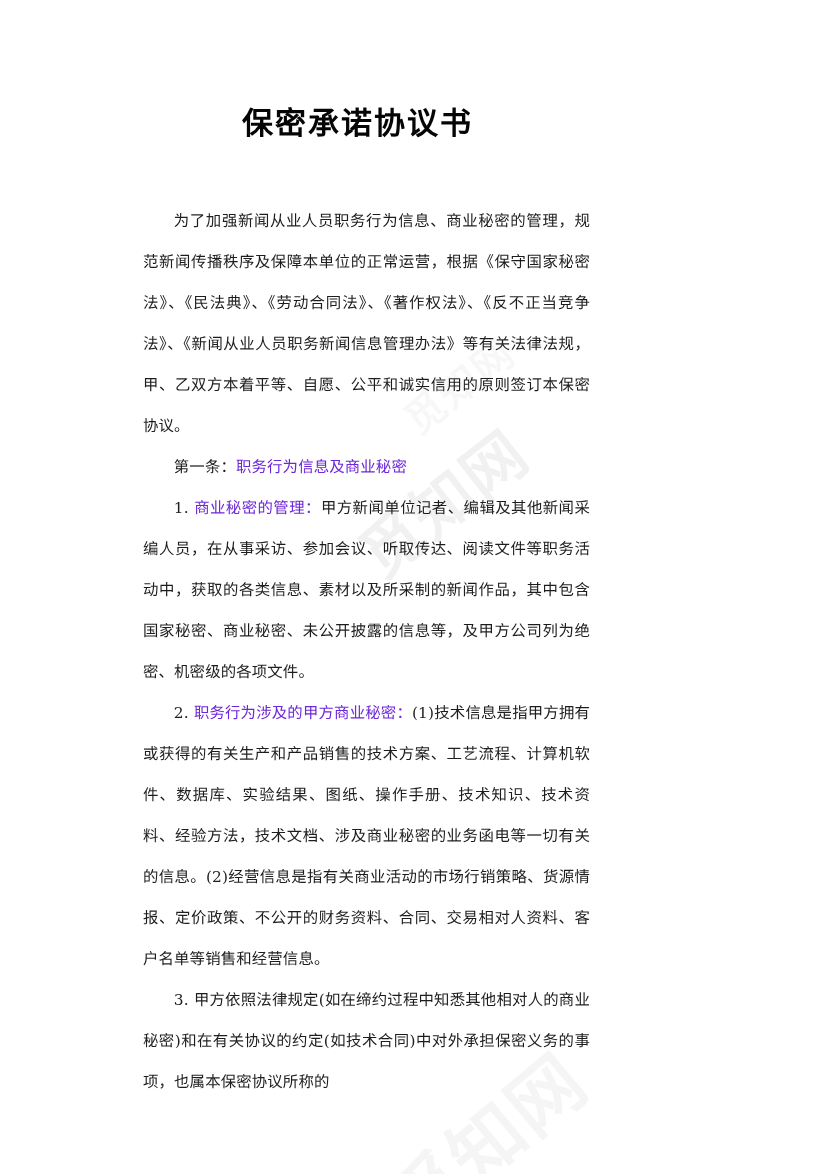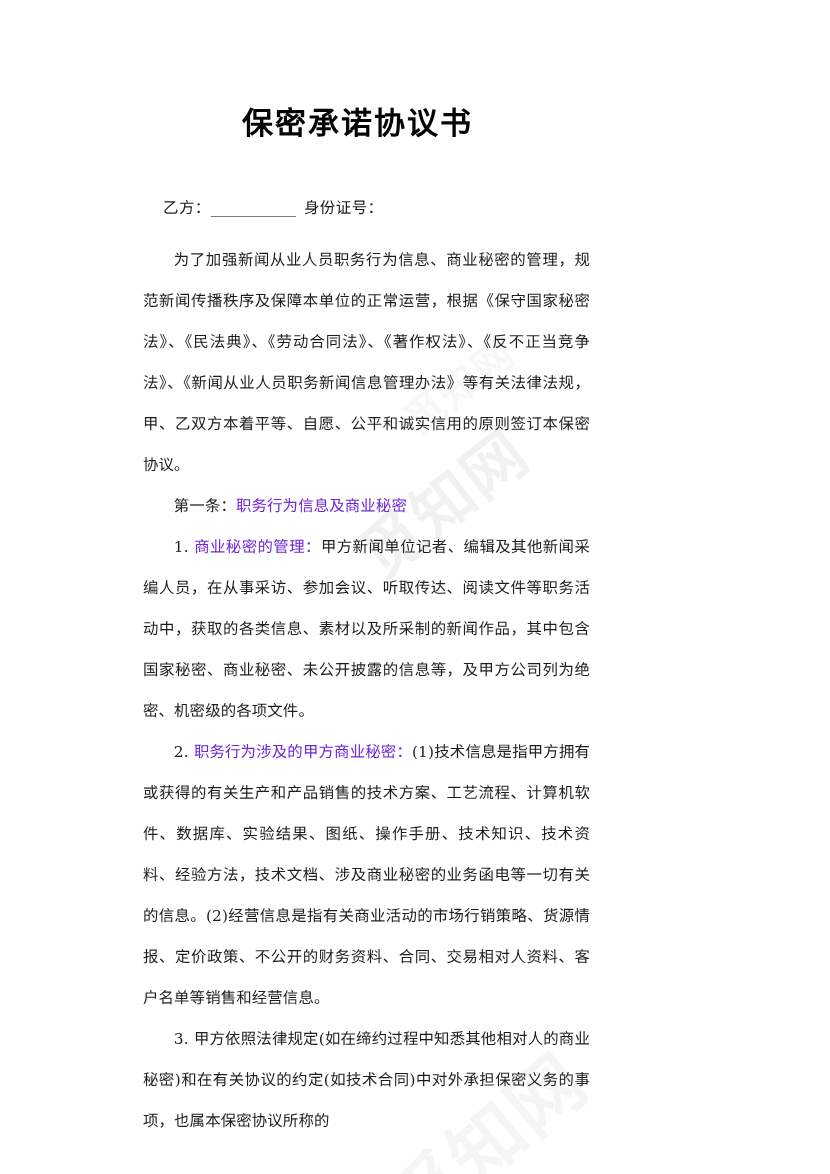--- a/index.html
+++ b/index.html
@@ -129,23 +129,20 @@
   <div class="watermark wm-1">觅知网</div>
   <div class="watermark wm-2">觅知网</div>
 
   <div class="doc">
 
     <h1 class="doc-title">保密承诺协议书</h1>
 
     <div class="fields">
 
 
-      <div class="field-row">
-        <span>乙方：</span><span class="blank">___________</span><span class="field-gap"></span><span>身份证号：</span>
-      </div>
 
     </div>
 
     <div class="body-text">
 
       <p class="para">
         <span>为了加强新闻从业人员职务行为信息、商业秘密的管理，规范新闻传播秩序及保障本单位的正常运营，根据《保守国家秘密法》、《民法典》、《劳动合同法》、《著作权法》、《反不正当竞争法》、《新闻从业人员职务新闻信息管理办法》等有关法律法规，甲、乙双方本着平等、自愿、公平和诚实信用的原则签订本保密协议。</span>
       </p>
 
       <p class="para tight">

